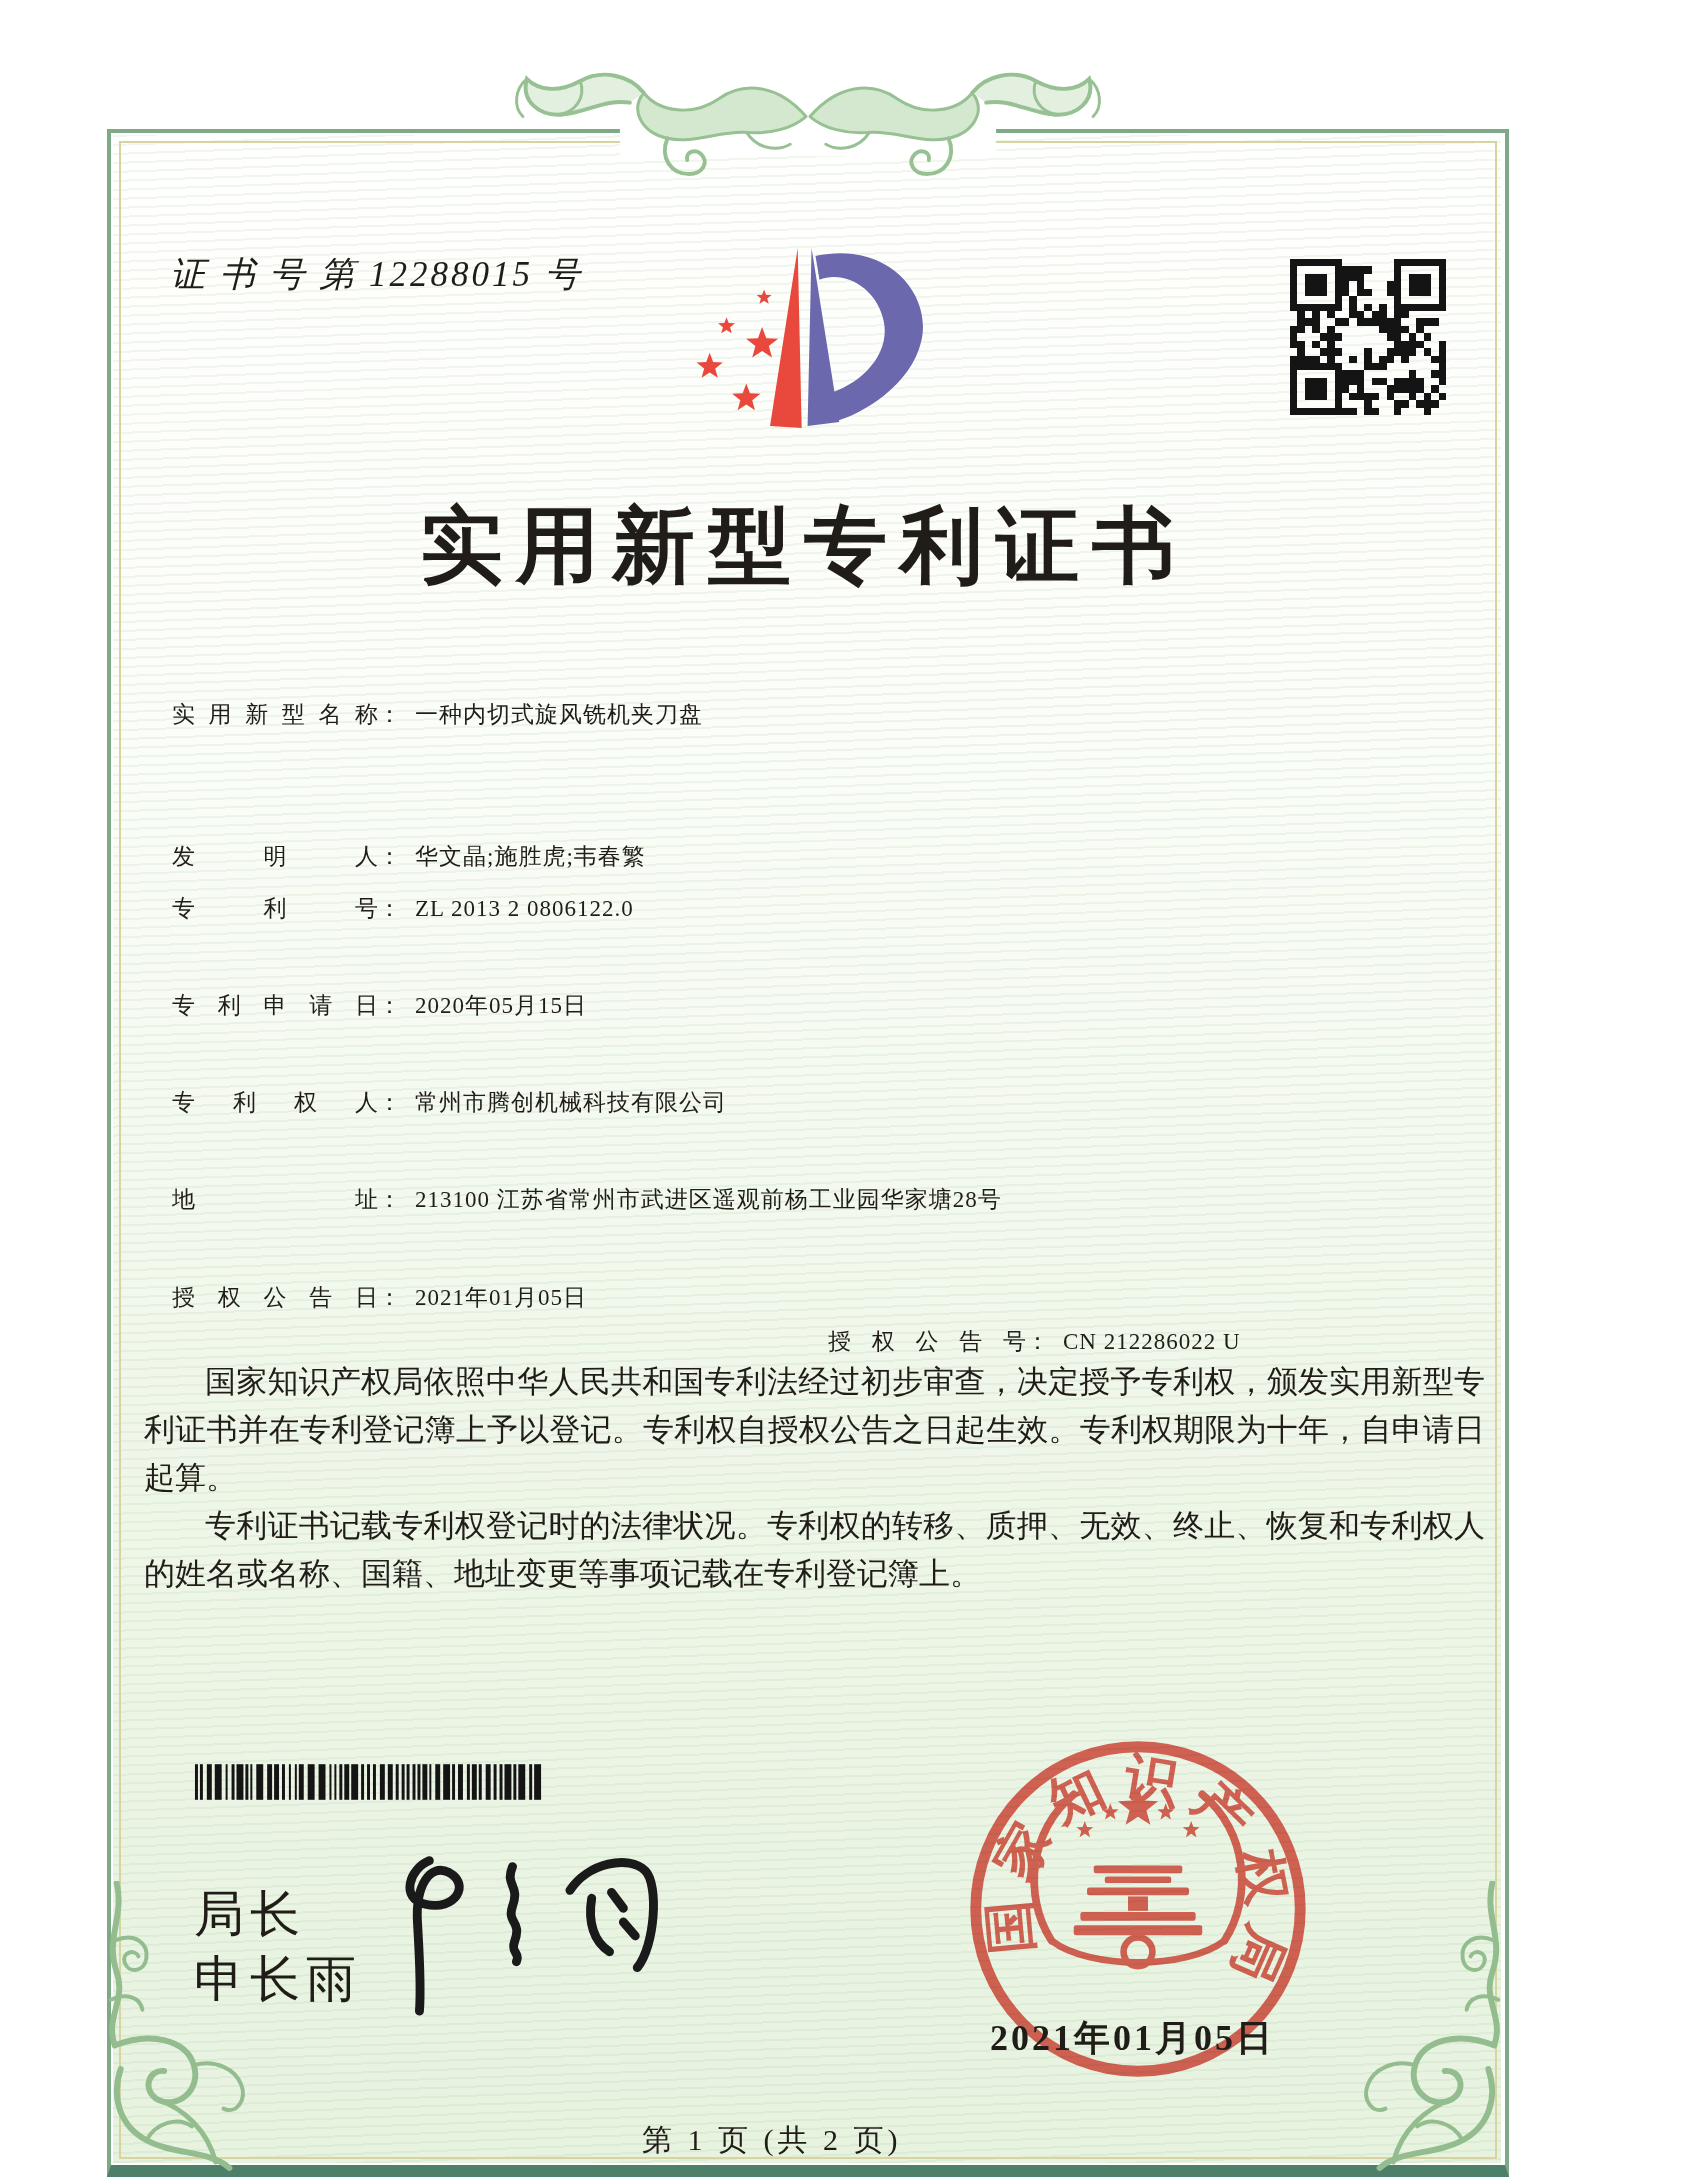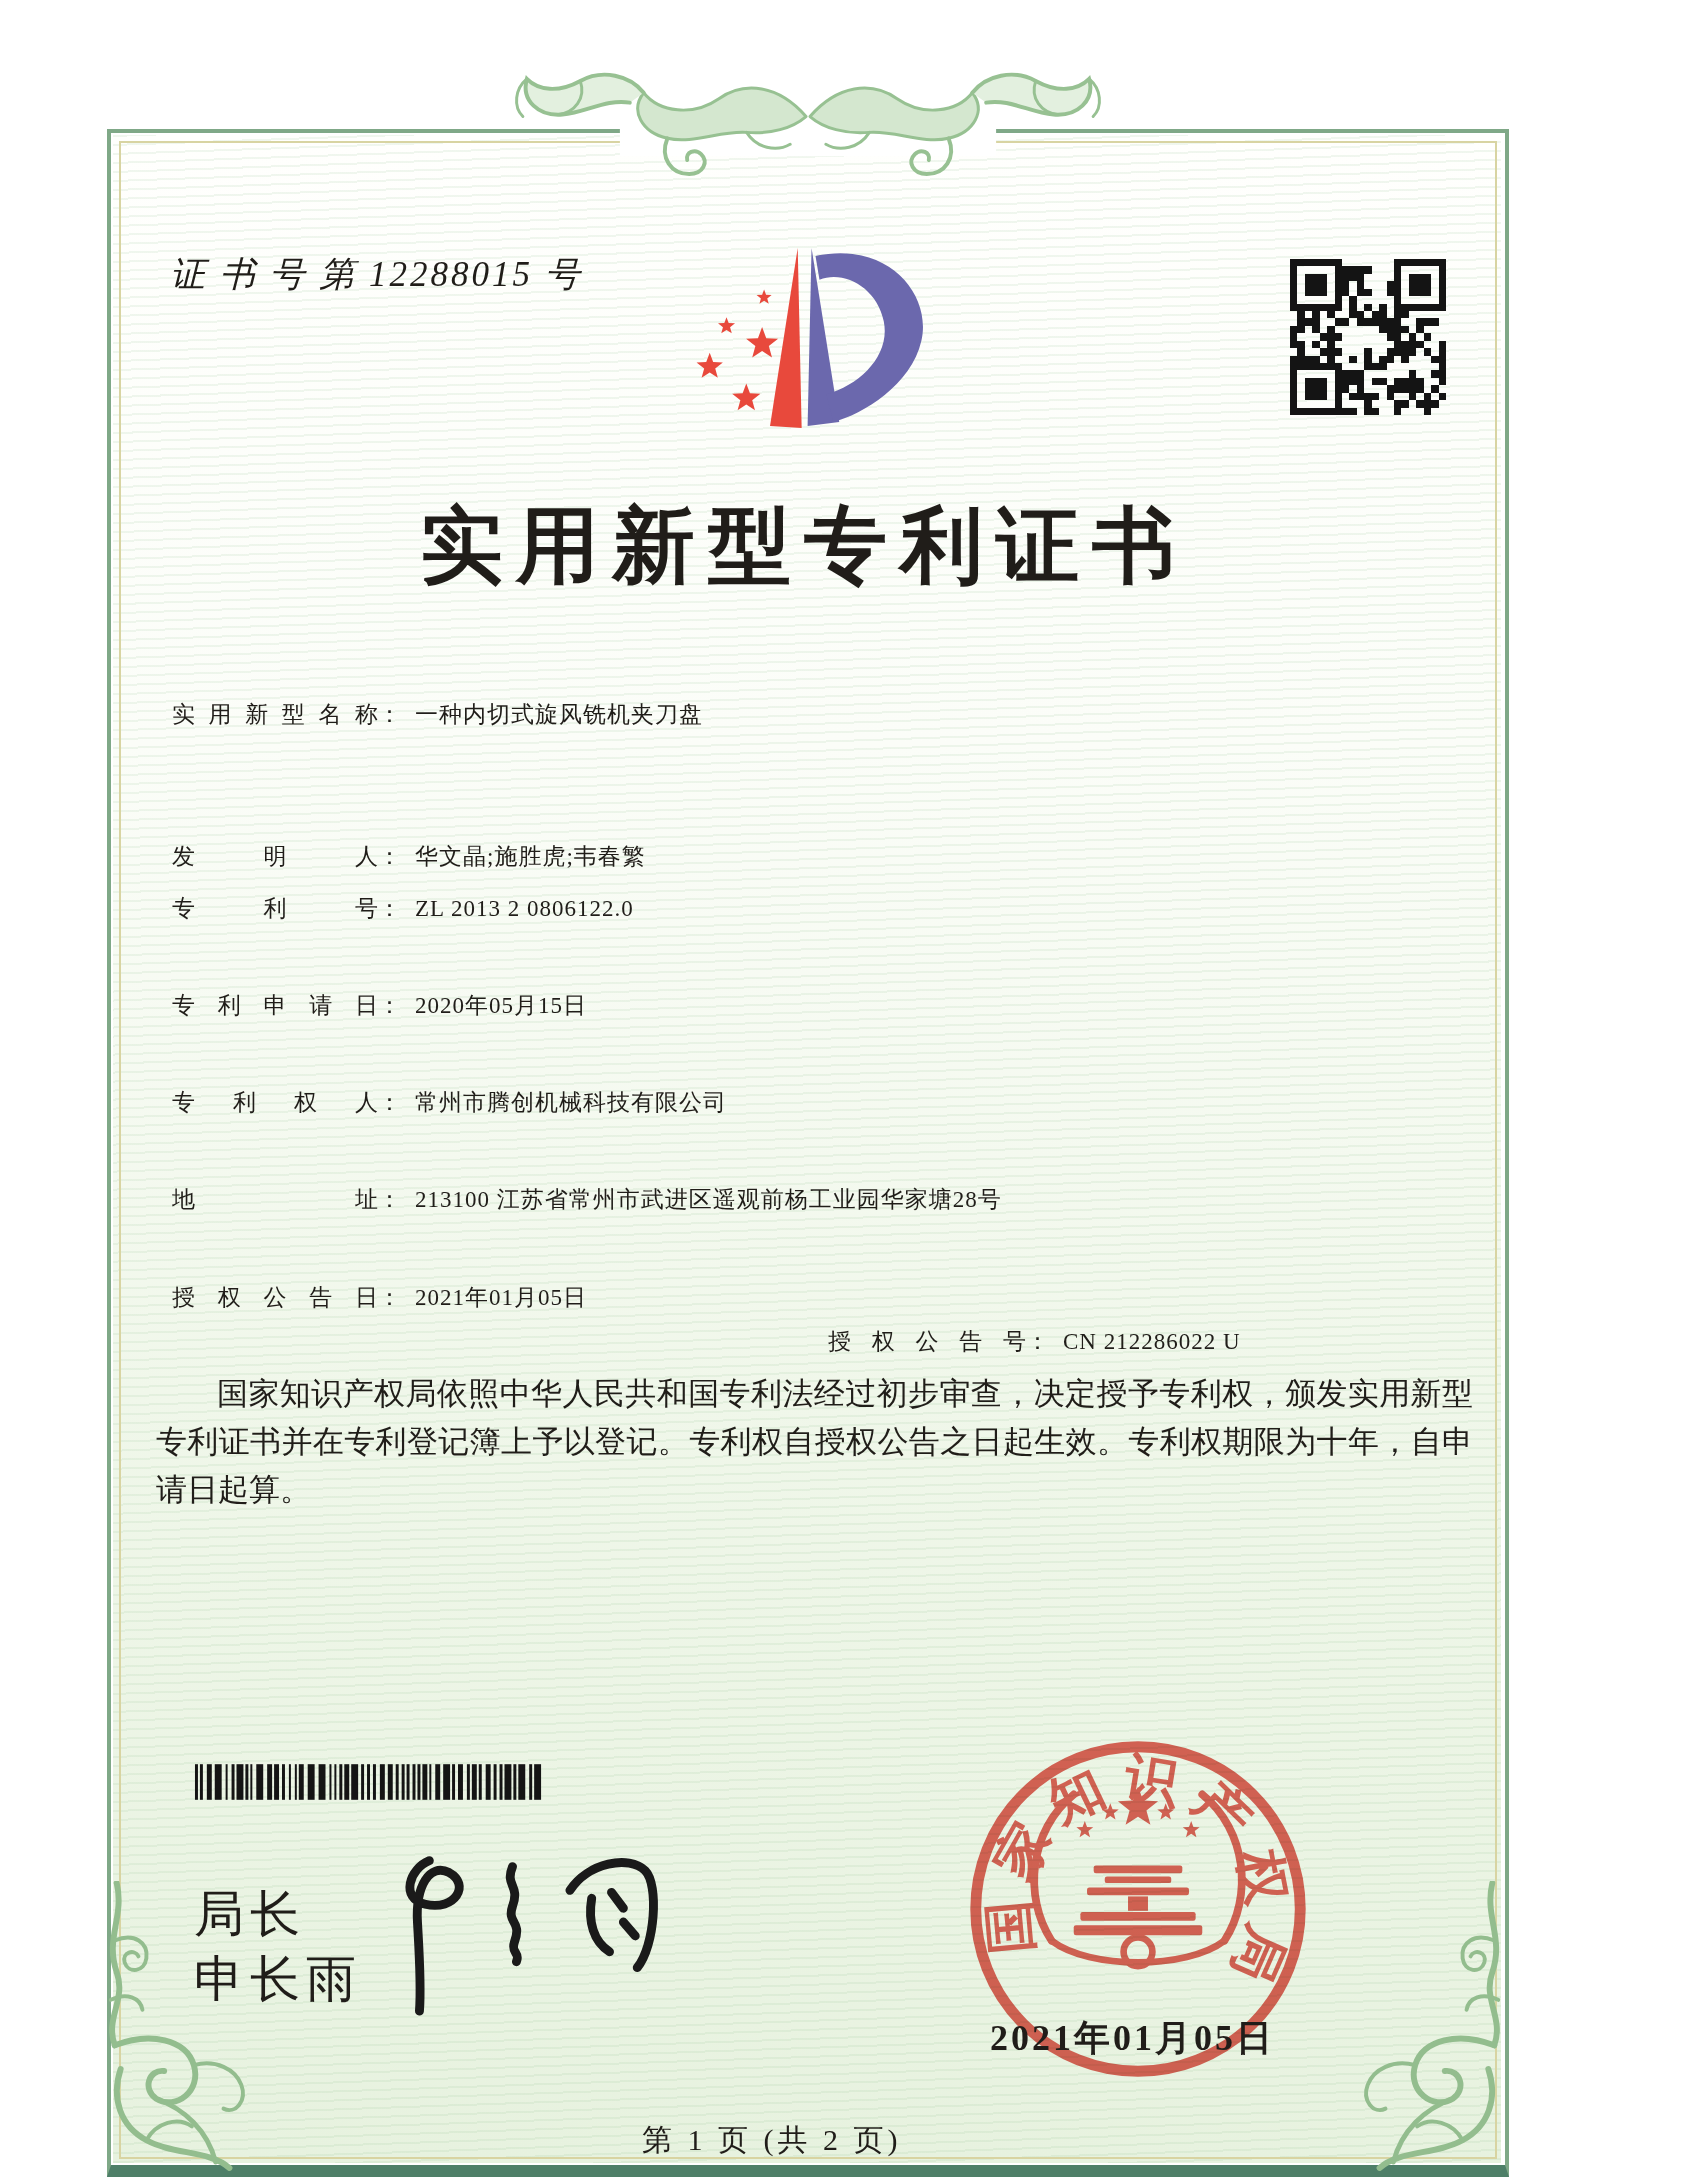--- a/index.html
+++ b/index.html
@@ -33,21 +33,21 @@
   .frow{left:172px;height:50px;white-space:nowrap;z-index:3;font-size:23px;}
   .flabel{display:inline-block;width:206px;text-align:justify;text-align-last:justify;vertical-align:top;}
   .fcolon{display:inline-block;margin-right:14px;}
   .fvalue{letter-spacing:1px;}
   .grant-num{left:828px;margin-top:44px;}
   .glabel{display:inline-block;width:198px;text-align:justify;text-align-last:justify;vertical-align:top;}
   .body-text{
     left:144px;top:1358px;width:1341px;z-index:3;
     font-size:31px;line-height:48px;text-align:justify;
   }
-  .body-text p{margin:12px;text-indent:61px;}
+  .body-text p{margin:0;text-indent:61px;}
   .signer{left:194px;z-index:3;font-family:"Liberation Sans","DejaVu Sans",sans-serif;font-size:50px;font-weight:500;letter-spacing:6px;}
   .seal-date{left:990px;top:2014px;z-index:5;font-size:36px;letter-spacing:3px;font-weight:600;}
   .footer{left:642px;top:2120px;z-index:3;font-size:30px;letter-spacing:4px;text-align:center;}
   svg{display:block;}
   .sealwrap{mix-blend-mode:multiply;}
 </style>
 </head>
 <body>
 
 <svg width="0" height="0" style="position:absolute">
@@ -368,20 +368,21 @@
 </div>
 <div class="abs frow" style="top:1282px">
   <span class="flabel">授权公告日</span><span class="fcolon">：</span><span class="fvalue">2021年01月05日</span>
 </div>
 <div class="abs frow grant-num" style="top:1282px">
   <span class="glabel">授权公告号</span><span class="fcolon">：</span><span class="fvalue">CN 212286022 U</span>
 </div>
 
 <div class="abs body-text">
   <p>国家知识产权局依照中华人民共和国专利法经过初步审查，决定授予专利权，颁发实用新型专利证书并在专利登记簿上予以登记。专利权自授权公告之日起生效。专利权期限为十年，自申请日起算。</p>
+  <p>专利证书记载专利权登记时的法律状况。专利权的转移、质押、无效、终止、恢复和专利权人的姓名或名称、国籍、地址变更等事项记载在专利登记簿上。</p>
 </div>
 
 <svg class="abs z3" id="barcode-svg" style="left:193px;top:1764px" width="354" height="36" viewBox="0 0 358 36">
     <rect x="2" y="0" width="3" height="36" fill="#141414"></rect>
     <rect x="7" y="0" width="3" height="36" fill="#141414"></rect>
     <rect x="14" y="0" width="5" height="36" fill="#141414"></rect>
     <rect x="22" y="0" width="7" height="36" fill="#141414"></rect>
     <rect x="33" y="0" width="2" height="36" fill="#141414"></rect>
     <rect x="39" y="0" width="3" height="36" fill="#141414"></rect>
     <rect x="44" y="0" width="7" height="36" fill="#141414"></rect>

